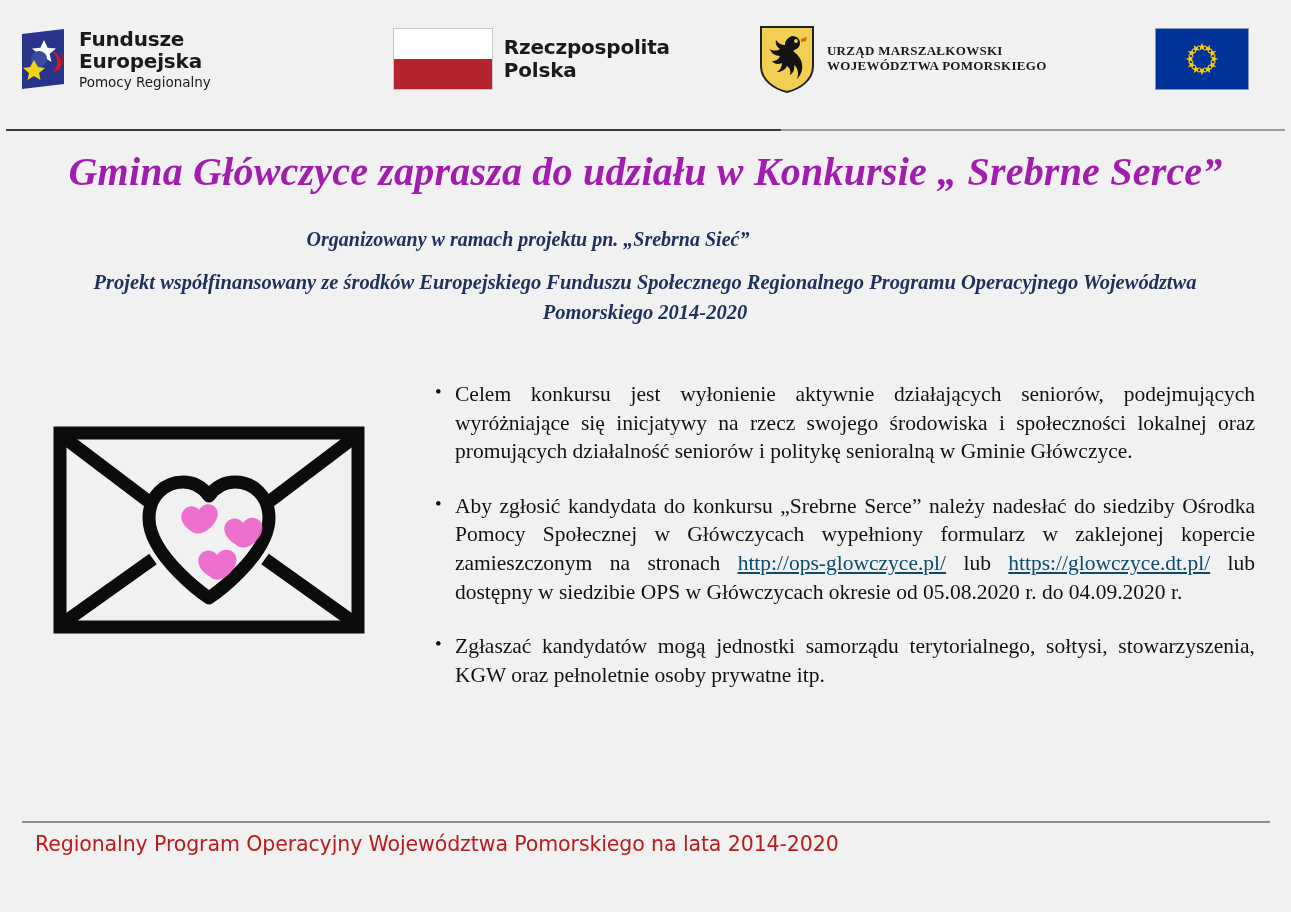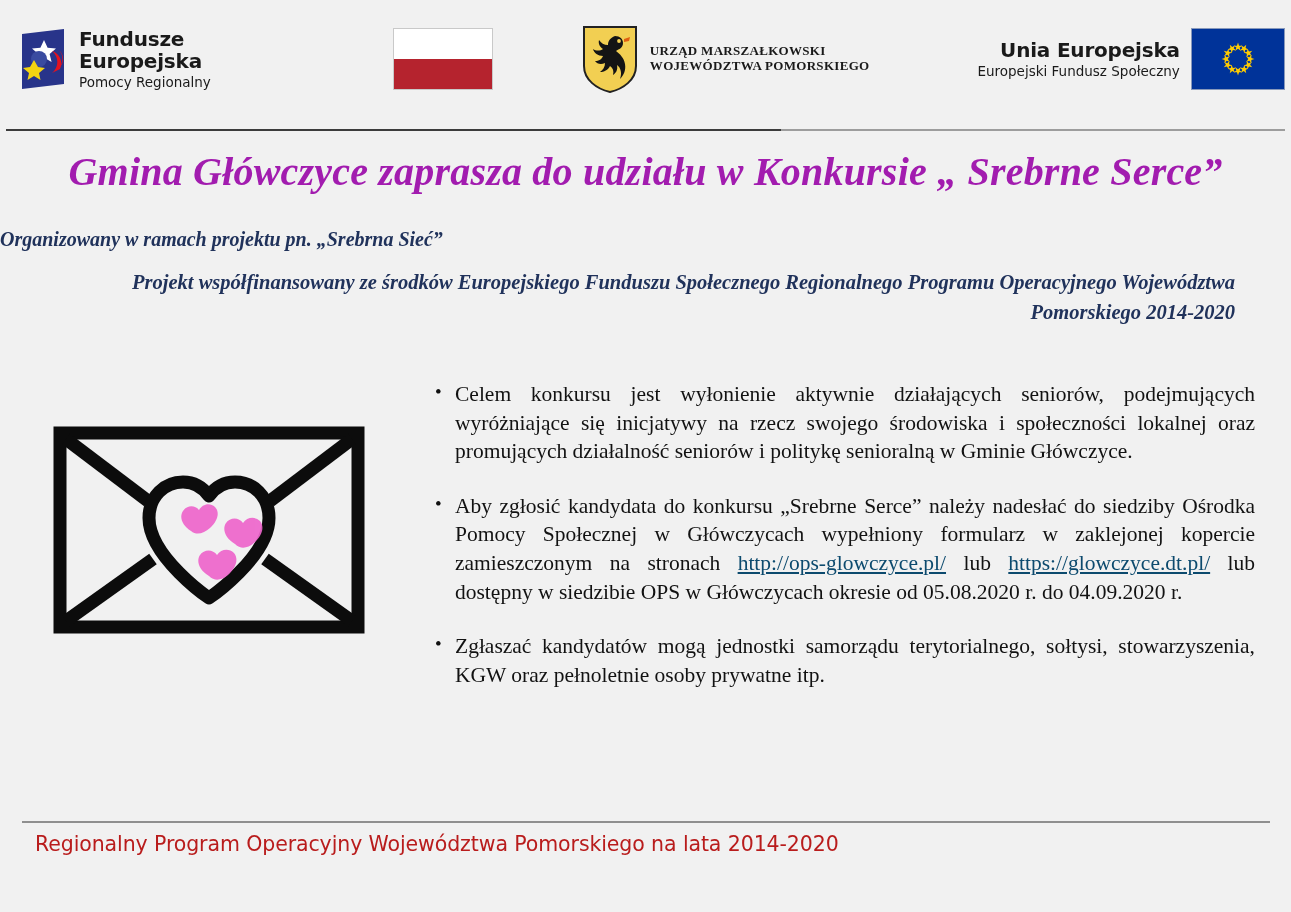--- a/index.html
+++ b/index.html
@@ -130,32 +130,32 @@
     font-weight: bold;
     font-size: 40px;
     color: #a21caf;
     letter-spacing: 0.2px;
     white-space: nowrap;
   }
   .title-sub1 {
     position: absolute;
     left: 0; top: 228px;
     width: 1056px;
-    text-align: left;
+    text-align: center;
     font-family: "Liberation Serif", serif;
     font-style: italic;
     font-weight: bold;
     font-size: 20px;
     color: #20325b;
   }
   .title-sub2 {
     position: absolute;
     left: 55px; top: 268px;
     width: 1180px;
-    text-align: right;
+    text-align: center;
     font-family: "Liberation Serif", serif;
     font-style: italic;
     font-weight: bold;
     font-size: 20.5px;
     color: #20325b;
     line-height: 1.45;
   }
 
   
   .content-row {
@@ -241,42 +241,42 @@
       <span class="l2">Europejska</span>
       <span class="l3">Pomocy Regionalny</span>
     </span>
   </div>
 
   <div class="logo-block lb-rp">
     <span class="pl-flag">
       <div class="white"></div>
         <div class="red"></div>
     </span>
+    <span class="logo-text">
+      <span class="l1">Rzeczpospolita</span>
+      <span class="l2">Polska</span>
+    </span>
   </div>
 
   <div class="logo-block lb-um">
     <span class="coa">
       <svg viewBox="0 0 58 70" width="58" height="70" xmlns="http://www.w3.org/2000/svg">
         <path d="M3 3 H55 V42 C55 56 42 65 29 68 C16 65 3 56 3 42 Z" fill="#f2cf52" stroke="#222" stroke-width="2"></path>
         <path d="M34 12 c5 0 8 3 8 7 c0 5 -4 6 -7 8 c4 3 8 7 9 13 c1 6 -1 11 -5 15 c2 -6 1 -11 -3 -14 c1 5 -1 8 -4 10 c1 -4 0 -7 -3 -9 c-2 4 -6 6 -10 6 c3 -2 5 -5 5 -9 c-4 2 -8 1 -10 -2 c4 0 7 -2 8 -5 c-5 0 -9 -3 -10 -7 c3 2 7 2 10 0 c-3 -2 -5 -5 -4 -9 c2 3 5 5 9 5 c0 -4 2 -7 7 -9 Z" fill="#141414"></path>
         <circle cx="38" cy="17" r="1.9" fill="#f2cf52"></circle>
         <path d="M43 15 l6 -2 l-1 4 l-5 1 Z" fill="#e06010"></path>
       </svg>
     </span>
     <span class="logo-text serif-caps">
       <span class="l1">URZĄD MARSZAŁKOWSKI</span>
       <span class="l2">WOJEWÓDZTWA POMORSKIEGO</span>
     </span>
   </div>
 
   <div class="logo-block lb-ue">
-    <span class="logo-text right-al">
-      <span class="l1">Unia Europejska</span>
-      <span class="l3">Europejski Fundusz Społeczny</span>
-    </span>
     <span class="eu-flag">
       <svg viewBox="0 0 94 62" width="92" height="60" xmlns="http://www.w3.org/2000/svg">
         <g fill="#ffcc00">
           <g id="eustars">
             <polygon points="47,14 48.1,17.2 51.4,17.2 48.7,19.2 49.8,22.4 47,20.4 44.2,22.4 45.3,19.2 42.6,17.2 45.9,17.2"></polygon>
           </g>
           <use href="#eustars" transform="rotate(30 47 31)"></use>
           <use href="#eustars" transform="rotate(60 47 31)"></use>
           <use href="#eustars" transform="rotate(90 47 31)"></use>
           <use href="#eustars" transform="rotate(120 47 31)"></use>

